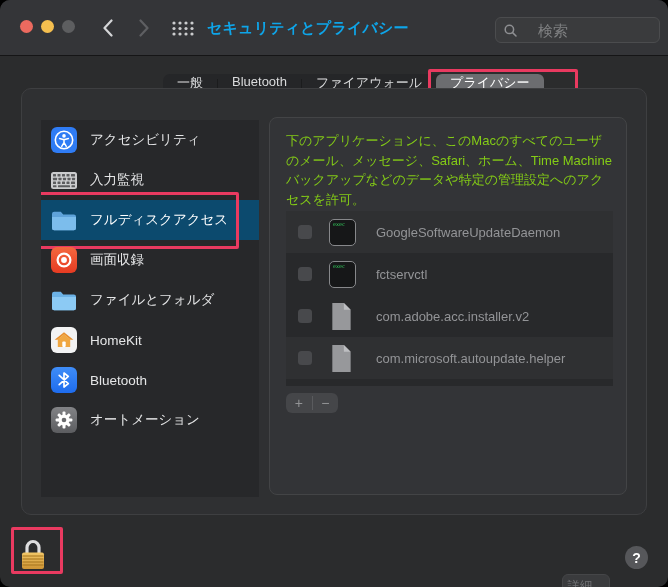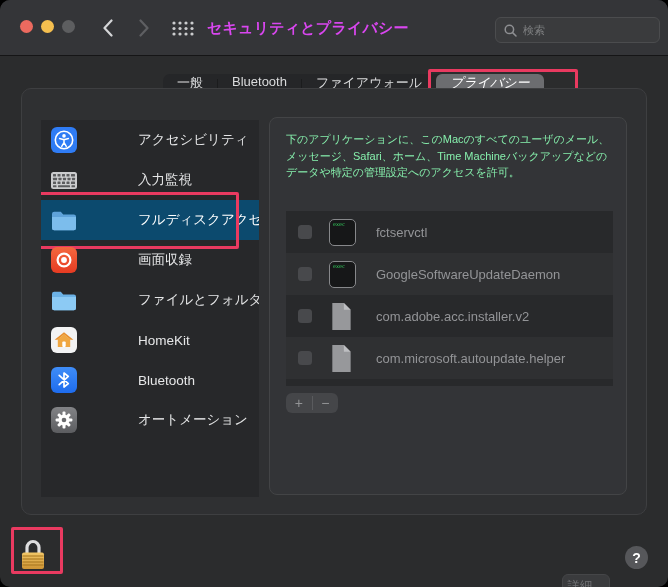--- a/index.html
+++ b/index.html
@@ -8,45 +8,45 @@
 
   
   .titlebar { position:absolute; left:0; top:0; width:668px; height:56px; background:#343538; border-bottom:1px solid #151516; }
   .traffic { position:absolute; top:20px; width:13px; height:13px; border-radius:50%; }
   .tl-red    { left:20px;  background:#ec6a5f; }
   .tl-yellow { left:41px;  background:#f5bf4f; }
   .tl-gray   { left:62px;  background:#5d5e60; }
   .navbtn { position:absolute; top:17px; width:22px; height:22px; display:flex; align-items:center; justify-content:center; }
   .nav-back { left:97px; } .nav-fwd { left:133px; }
   .gridbtn { position:absolute; left:170px; top:20px; width:26px; height:17px; }
-  .win-title { position:absolute; left:207px; top:19px; font-size:15px; font-weight:bold; color:#d946ef; letter-spacing:.2px; }
+  .win-title { position:absolute; left:207px; top:19px; font-size:15px; font-weight:bold; color:#0ea5e9; letter-spacing:.2px; }
   .searchbox { position:absolute; left:495px; top:17px; width:165px; height:26px; background:#3a3b3d; border:1px solid #4b4c4e; border-radius:6px; display:flex; align-items:center; padding:0 8px; }
-  .searchbox input { flex:1; background:transparent; border:none; outline:none; color:#d8d9da; font-size:11px; margin-left:6px; width:100%; font-family:inherit; }
+  .searchbox input { flex:1; background:transparent; border:none; outline:none; color:#d8d9da; font-size:15px; margin-left:21px; width:100%; font-family:inherit; }
   .searchbox input::placeholder { color:#7f8082; }
 
   
   .segmented { position:absolute; left:163px; top:74px; height:26px; display:flex; align-items:stretch; background:#252628; border-radius:7px; }
   .segment { position:relative; padding:0 14px; font-size:13px; color:#dadbdc; display:flex; align-items:flex-start; white-space:nowrap; }
-  .segment.selected { background:#6c6d70; border-radius:6px; color:#ffffff;font-style:italic; }
+  .segment.selected { background:#6c6d70; border-radius:6px; color:#ffffff; }
   .seg-sep { width:1px; background:#1b1c1d; margin:5px 0; }
 
   
   .outer-box { position:absolute; left:21px; top:88px; width:626px; height:427px; background:#2f3032; border:1px solid #3e3f41; border-radius:10px; }
 
   
   .sidebar { position:absolute; left:19px; top:31px; width:218px; height:377px; background:#27282a; overflow:hidden; }
-  .side-item { position:relative; height:40px; display:flex; align-items:center; padding-left:10px;gap:48px; }
+  .side-item { position:relative; height:40px; display:flex; align-items:center; padding-left:10px; }
   .side-item.selected { background:#0c4a6e;text-align:right; }
   .side-icon { width:26px; height:26px; flex:0 0 26px; display:flex; align-items:center; justify-content:center; }
   .side-label { margin-left:13px; font-size:13.5px; color:#e5e6e7; white-space:nowrap; }
   .side-item.selected .side-label { color:#ffffff; }
 
   
   .right-panel { position:absolute; left:247px; top:28px; width:358px; height:378px; background:#333437; border:1px solid #434446; border-radius:8px; overflow:hidden; }
-  .pane-desc { margin:13px 16px 8px 16px; width:328px; font-size:11px; line-height:1.5; color:#86efac; }
+  .pane-desc { margin:13px 16px 8px 16px; width:328px; font-size:13px; line-height:1.5; color:#84cc16; }
   .app-list { position:absolute; left:16px; top:93px; width:327px; height:175px; overflow:hidden; }
   .app-row { height:42px; display:flex; align-items:center; padding-left:12px; }
   .app-row.dark  { background:#28292b; }
   .app-row.light { background:#2f3032; }
   .checkbox { width:14px; height:14px; border-radius:3.5px; background:#48494c; flex:0 0 14px; }
   .app-icon { width:27px; height:27px; margin-left:17px; flex:0 0 27px; position:relative; }
   .icon-terminal { background:#161718; border:1.5px solid #87888b; border-radius:5px; }
   .icon-terminal .exec { position:absolute; top:2px; left:3px; font-size:5px; line-height:5px; color:#34d05e; font-family:"DejaVu Sans Mono",monospace; }
   .app-label { margin-left:20px; font-size:13px; color:#939497; }
   .addremove { position:absolute; left:16px; top:275px; width:52px; height:20px; background:#454649; border-radius:6px; display:flex; }
@@ -276,34 +276,34 @@
       <div class="side-item">
         
       </div>
     </div>
 
     <div class="right-panel">
       <div class="pane-desc">下のアプリケーションに、このMacのすべてのユーザのメール、メッセージ、Safari、ホーム、Time Machineバックアップなどのデータや特定の管理設定へのアクセスを許可。</div>
 
       <div class="app-list">
 
+        <div class="app-row light">
+          <div class="checkbox"></div>
+          <div class="app-icon icon-terminal">
+              <span class="exec">exec</span>
+            </div>
+          <div class="app-label">GoogleSoftwareUpdateDaemon</div>
+        </div>
+
         <div class="app-row dark">
           <div class="checkbox"></div>
           <div class="app-icon icon-terminal">
               <span class="exec">exec</span>
             </div>
           <div class="app-label">fctservctl</div>
-        </div>
-
-        <div class="app-row light">
-          <div class="checkbox"></div>
-          <div class="app-icon icon-terminal">
-              <span class="exec">exec</span>
-            </div>
-          <div class="app-label">GoogleSoftwareUpdateDaemon</div>
         </div>
 
         <div class="app-row dark">
           <div class="checkbox"></div>
           <div class="app-icon">
             <svg width="24" height="27" viewBox="0 0 24 28">
                 <path d="M3 0 h12 l7 7 v21 H3 Z" fill="#97989b"></path>
                 <path d="M15 0 l7 7 h-7 Z" fill="#bdbec1"></path>
               </svg>
           </div>

